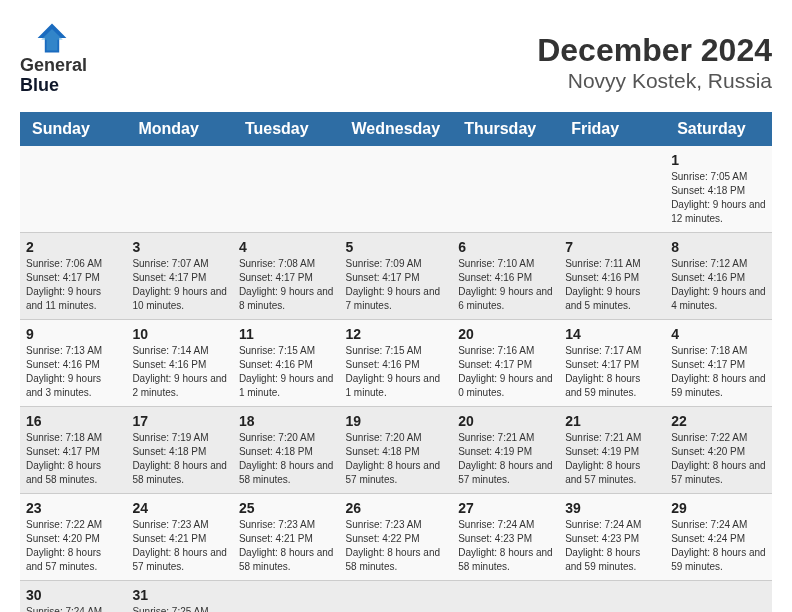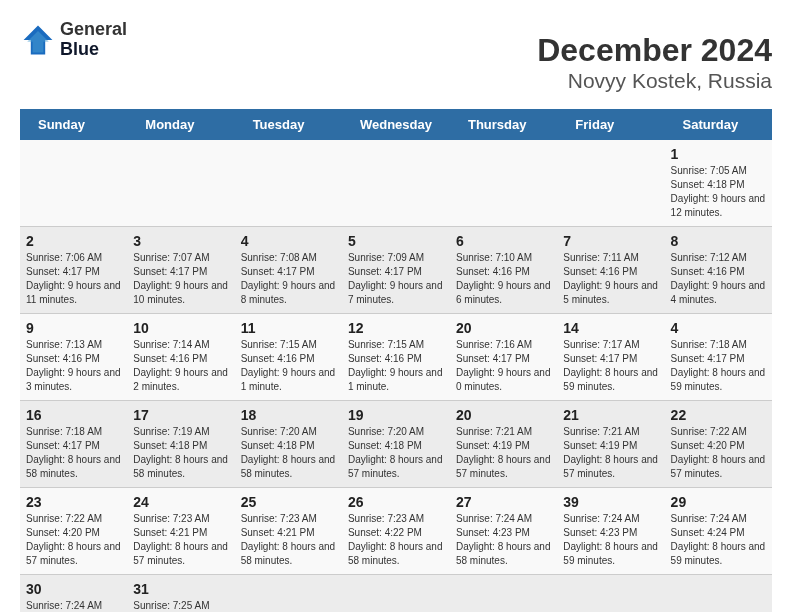--- a/index.html
+++ b/index.html
@@ -12,20 +12,21 @@
     }
     .header {
       display: flex;
       justify-content: space-between;
       align-items: flex-start;
       margin-bottom: 16px;
     }
     .logo {
       display: flex;
       align-items: center;
+      flex-direction: column;
     }
     .logo-text {
       display: flex;
       flex-direction: column;
       line-height: 1.1;
     }
     .logo-general {
       font-size: 18px;
       font-weight: bold;
       color: #333;
@@ -56,23 +57,23 @@
     table {
       width: 100%;
       border-collapse: collapse;
       font-size: 11px;
     }
     thead tr {
       background-color: #2e6da4;
       color: #fff;
     }
     thead th {
-      padding: 8px 18px;
+      padding: 8px 12px;
       text-align: left;
-      font-size: 13px;
+      font-size: 16px;
       font-weight: bold;
       width: calc(100% / 7);
     }
     tbody tr {
       border-bottom: 1px solid #ccc;
     }
     tbody tr:nth-child(odd) {
       background-color: #f9f9f9;
     }
     tbody tr:nth-child(even) {

